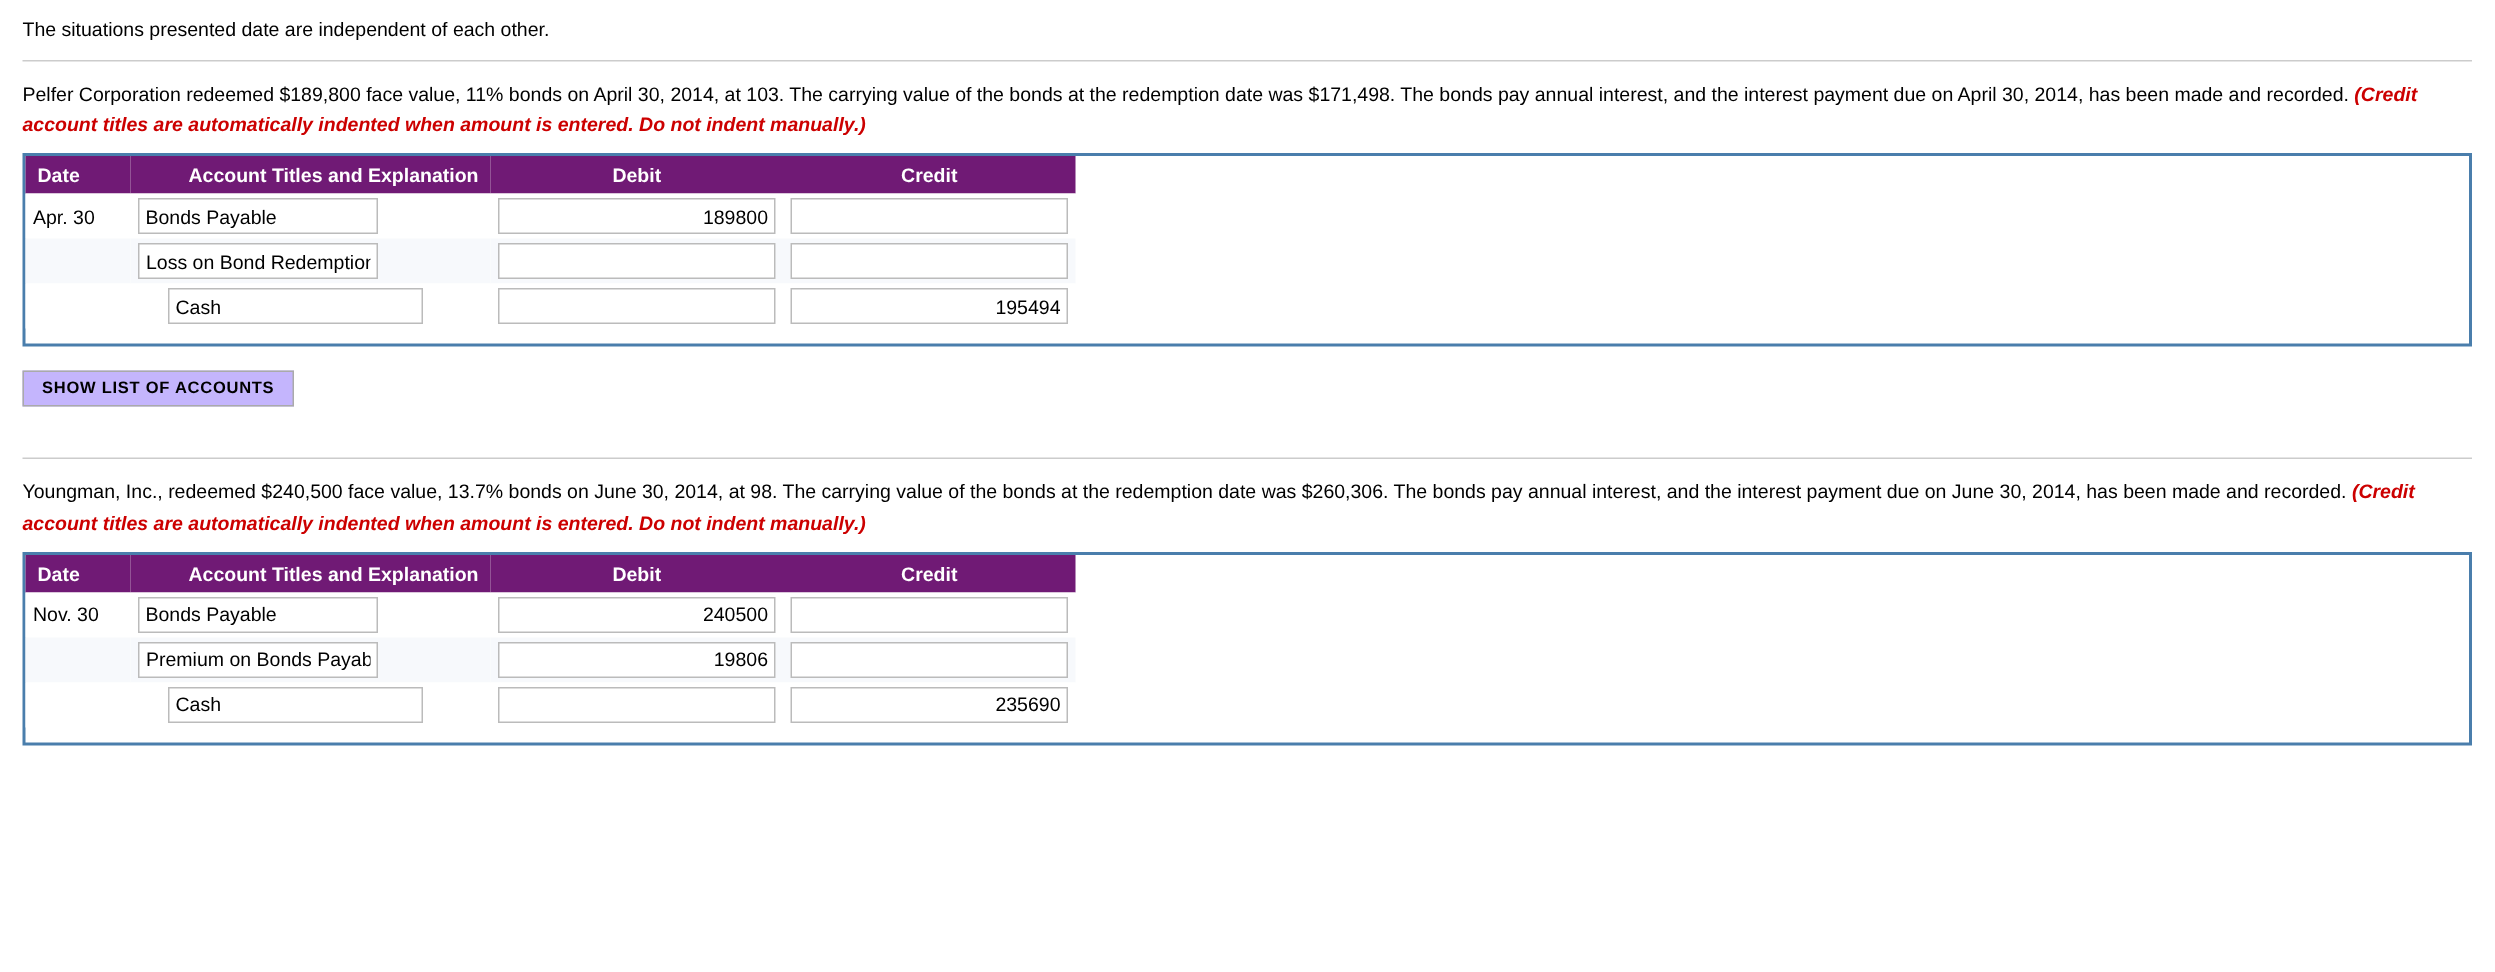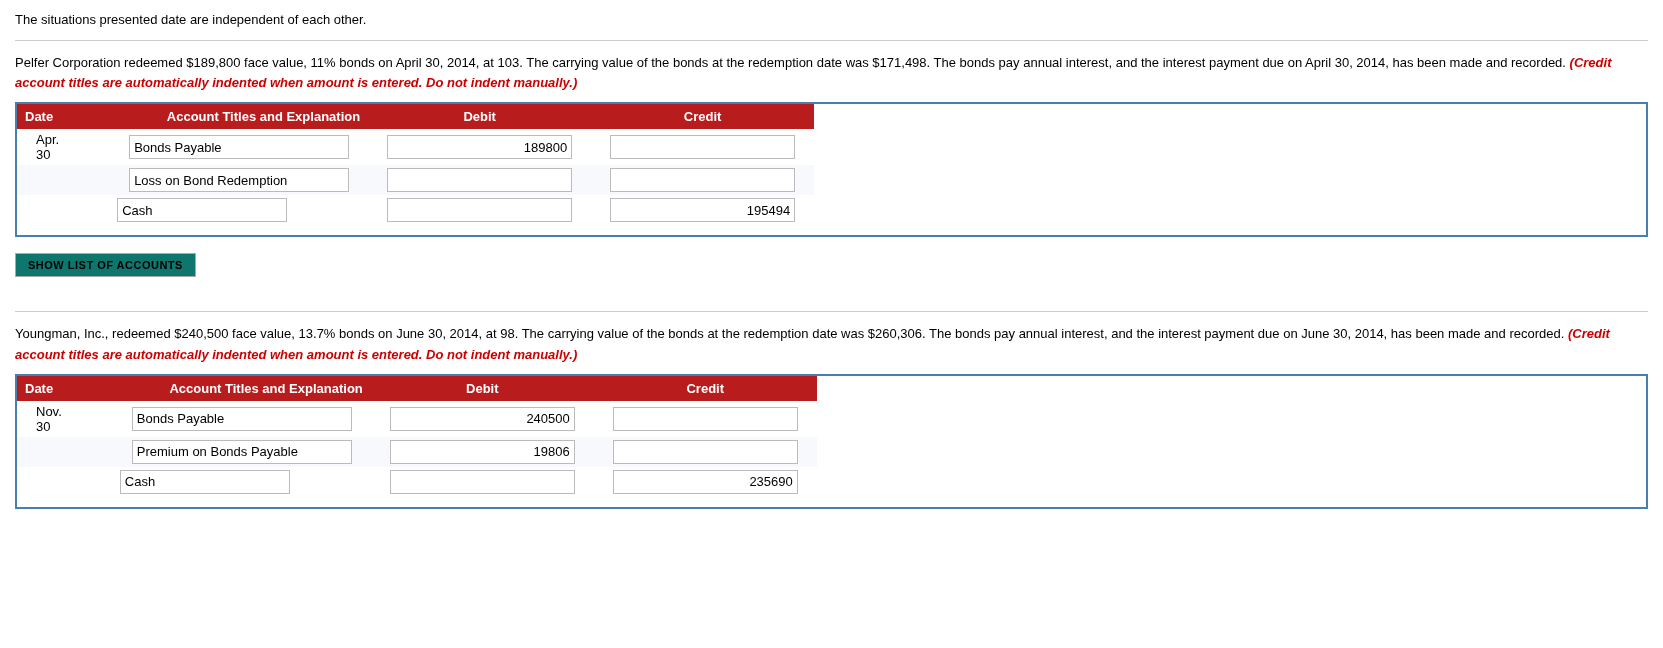--- a/index.html
+++ b/index.html
@@ -22,21 +22,21 @@
       color: #cc0000;
       font-style: italic;
       font-weight: bold;
     }
     .journal-table {
       border-collapse: collapse;
       width: 700px;
       margin-bottom: 10px;
     }
     .journal-table thead tr {
-      background-color: #b91c1c;
+      background-color: #701a75;
       color: #fff;
     }
     .journal-table thead th {
       padding: 5px 8px;
       font-weight: bold;
       font-size: 13px;
       text-align: center;
     }
     .journal-table thead th:first-child {
       text-align: left;
@@ -49,39 +49,38 @@
     .journal-table thead th:nth-child(3) {
       width: 190px;
     }
     .journal-table thead th:nth-child(4) {
       width: 190px;
     }
     .journal-table tbody tr {
       background: #fff;
     }
     .journal-table tbody td {
-      padding: 3px 19px;
+      padding: 3px 5px;
       vertical-align: middle;
     }
     .date-cell {
       font-size: 13px;
       vertical-align: top;
       padding-top: 6px;
       width: 60px;
     }
     .account-cell {
       width: 240px;
     }
     .account-cell input[type="text"] {
-      width: 220px;
+      width: 160px;
       border: 1px solid #bbb;
       padding: 2px 4px;
       font-size: 13px;
       height: 24px;
-      margin-left: 32px;
     }
     .account-cell.indented input[type="text"] {
       margin-left: 20px;
       width: 170px;
     }
     .debit-cell, .credit-cell {
       width: 190px;
     }
     .debit-cell input[type="text"],
     .credit-cell input[type="text"] {
@@ -92,21 +91,21 @@
       height: 24px;
       text-align: right;
     }
     .show-list-btn {
       margin: 8px 0 16px 0;
       padding: 5px 12px;
       font-size: 11px;
       font-weight: bold;
       letter-spacing: 0.5px;
       border: 1px solid #aaa;
-      background: #0f766e;
+      background: #c4b5fd;
       cursor: pointer;
       text-transform: uppercase;
     }
     .divider {
       border: none;
       border-top: 1px solid #ccc;
       margin: 10px 0;
     }
     .table-wrapper {
       border: 2px solid #4a7eac;

